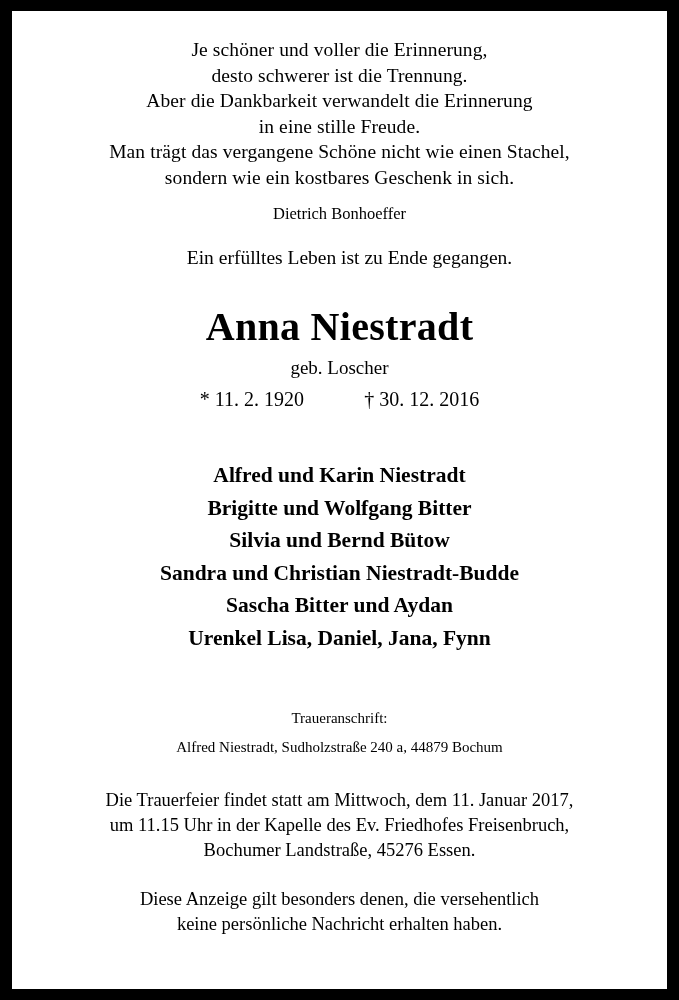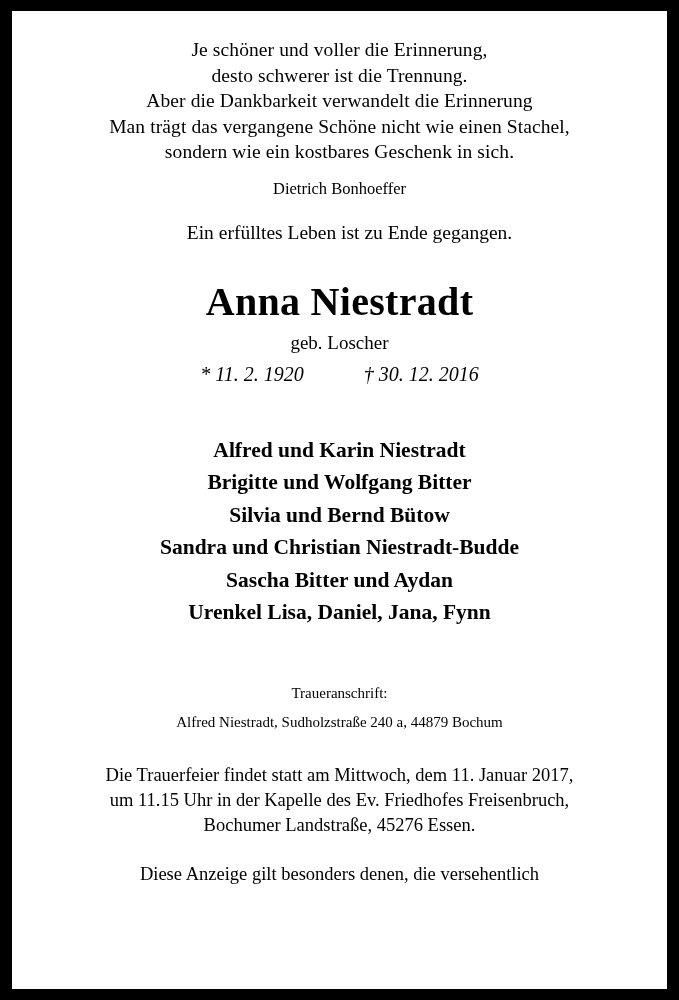--- a/index.html
+++ b/index.html
@@ -66,21 +66,20 @@
     line-height: 23px;
   }
   .dates {
     margin-top: 8px;
     text-align: center;
     font-size: 20px;
     line-height: 24px;
     display: flex;
     justify-content: center;
     gap: 60px;
-    font-style: italic;
   }
   .mourners {
     margin-top: 48px;
     text-align: center;
     font-size: 21.5px;
     font-weight: bold;
     line-height: 32.5px;
   }
   .mourners div { white-space: nowrap; }
   .address-block {
@@ -113,20 +112,21 @@
 </head>
 <body>
 
 <div class="frame">
   <div class="card">
 
     <div class="poem">
       <div>Je schöner und voller die Erinnerung,</div>
       <div>desto schwerer ist die Trennung.</div>
       <div>Aber die Dankbarkeit verwandelt die Erinnerung</div>
+      <div>in eine stille Freude.</div>
       <div>Man trägt das vergangene Schöne nicht wie einen Stachel,</div>
       <div>sondern wie ein kostbares Geschenk in sich.</div>
     </div>
 
     <div class="author">Dietrich Bonhoeffer</div>
 
     <div class="intro">Ein erfülltes Leben ist zu Ende gegangen.</div>
 
     <div class="deceased-name">Anna Niestradt</div>
 
@@ -153,16 +153,17 @@
 
     <div class="service">
       <div>Die Trauerfeier findet statt am Mittwoch, dem 11. Januar 2017,</div>
       <div>um 11.15 Uhr in der Kapelle des Ev. Friedhofes Freisenbruch,</div>
       <div>Bochumer Landstraße, 45276 Essen.</div>
     </div>
 
 
     <div class="notice">
       <div>Diese Anzeige gilt besonders denen, die versehentlich</div>
+      <div>keine persönliche Nachricht erhalten haben.</div>
     </div>
 
   </div>
 </div>
 
 </body></html>

